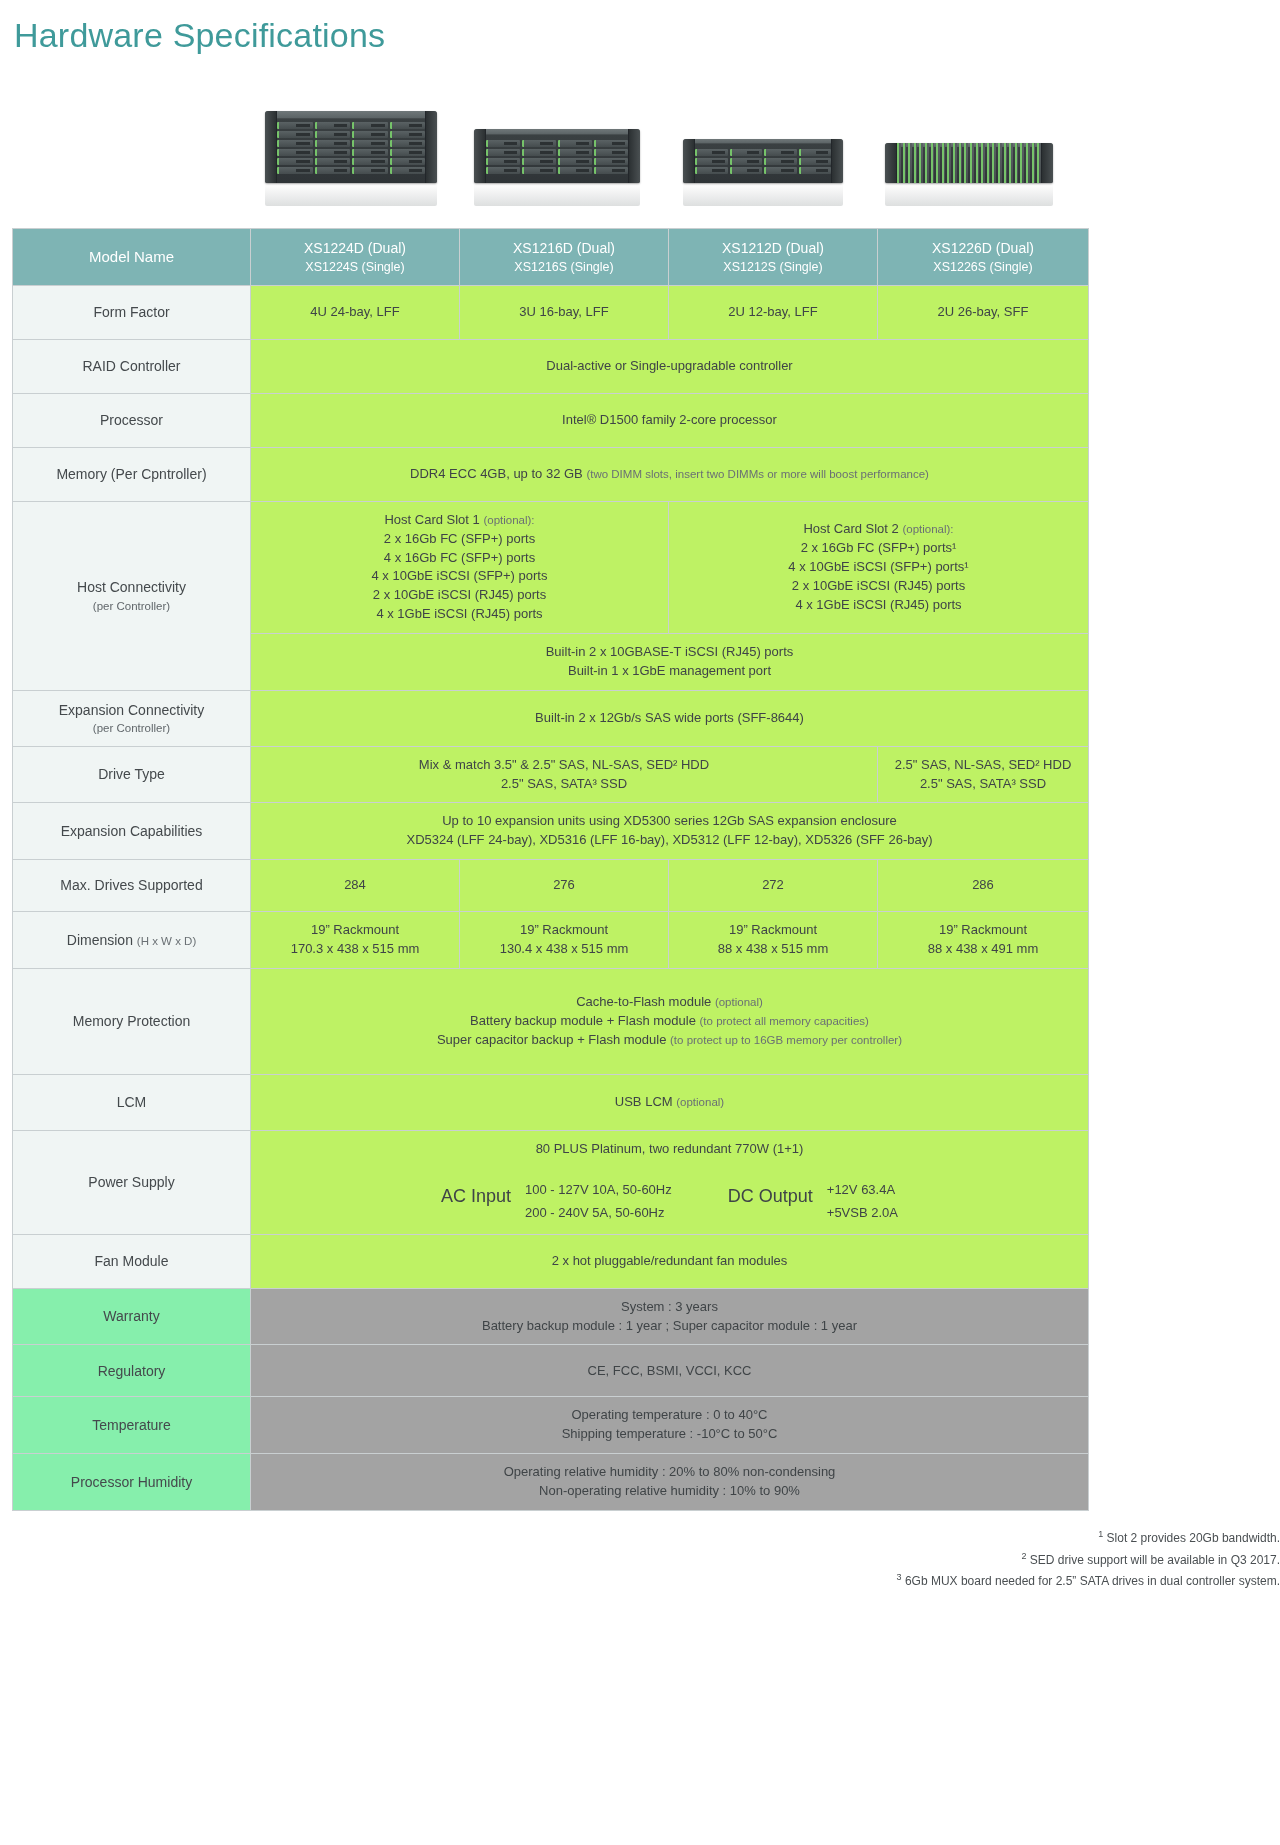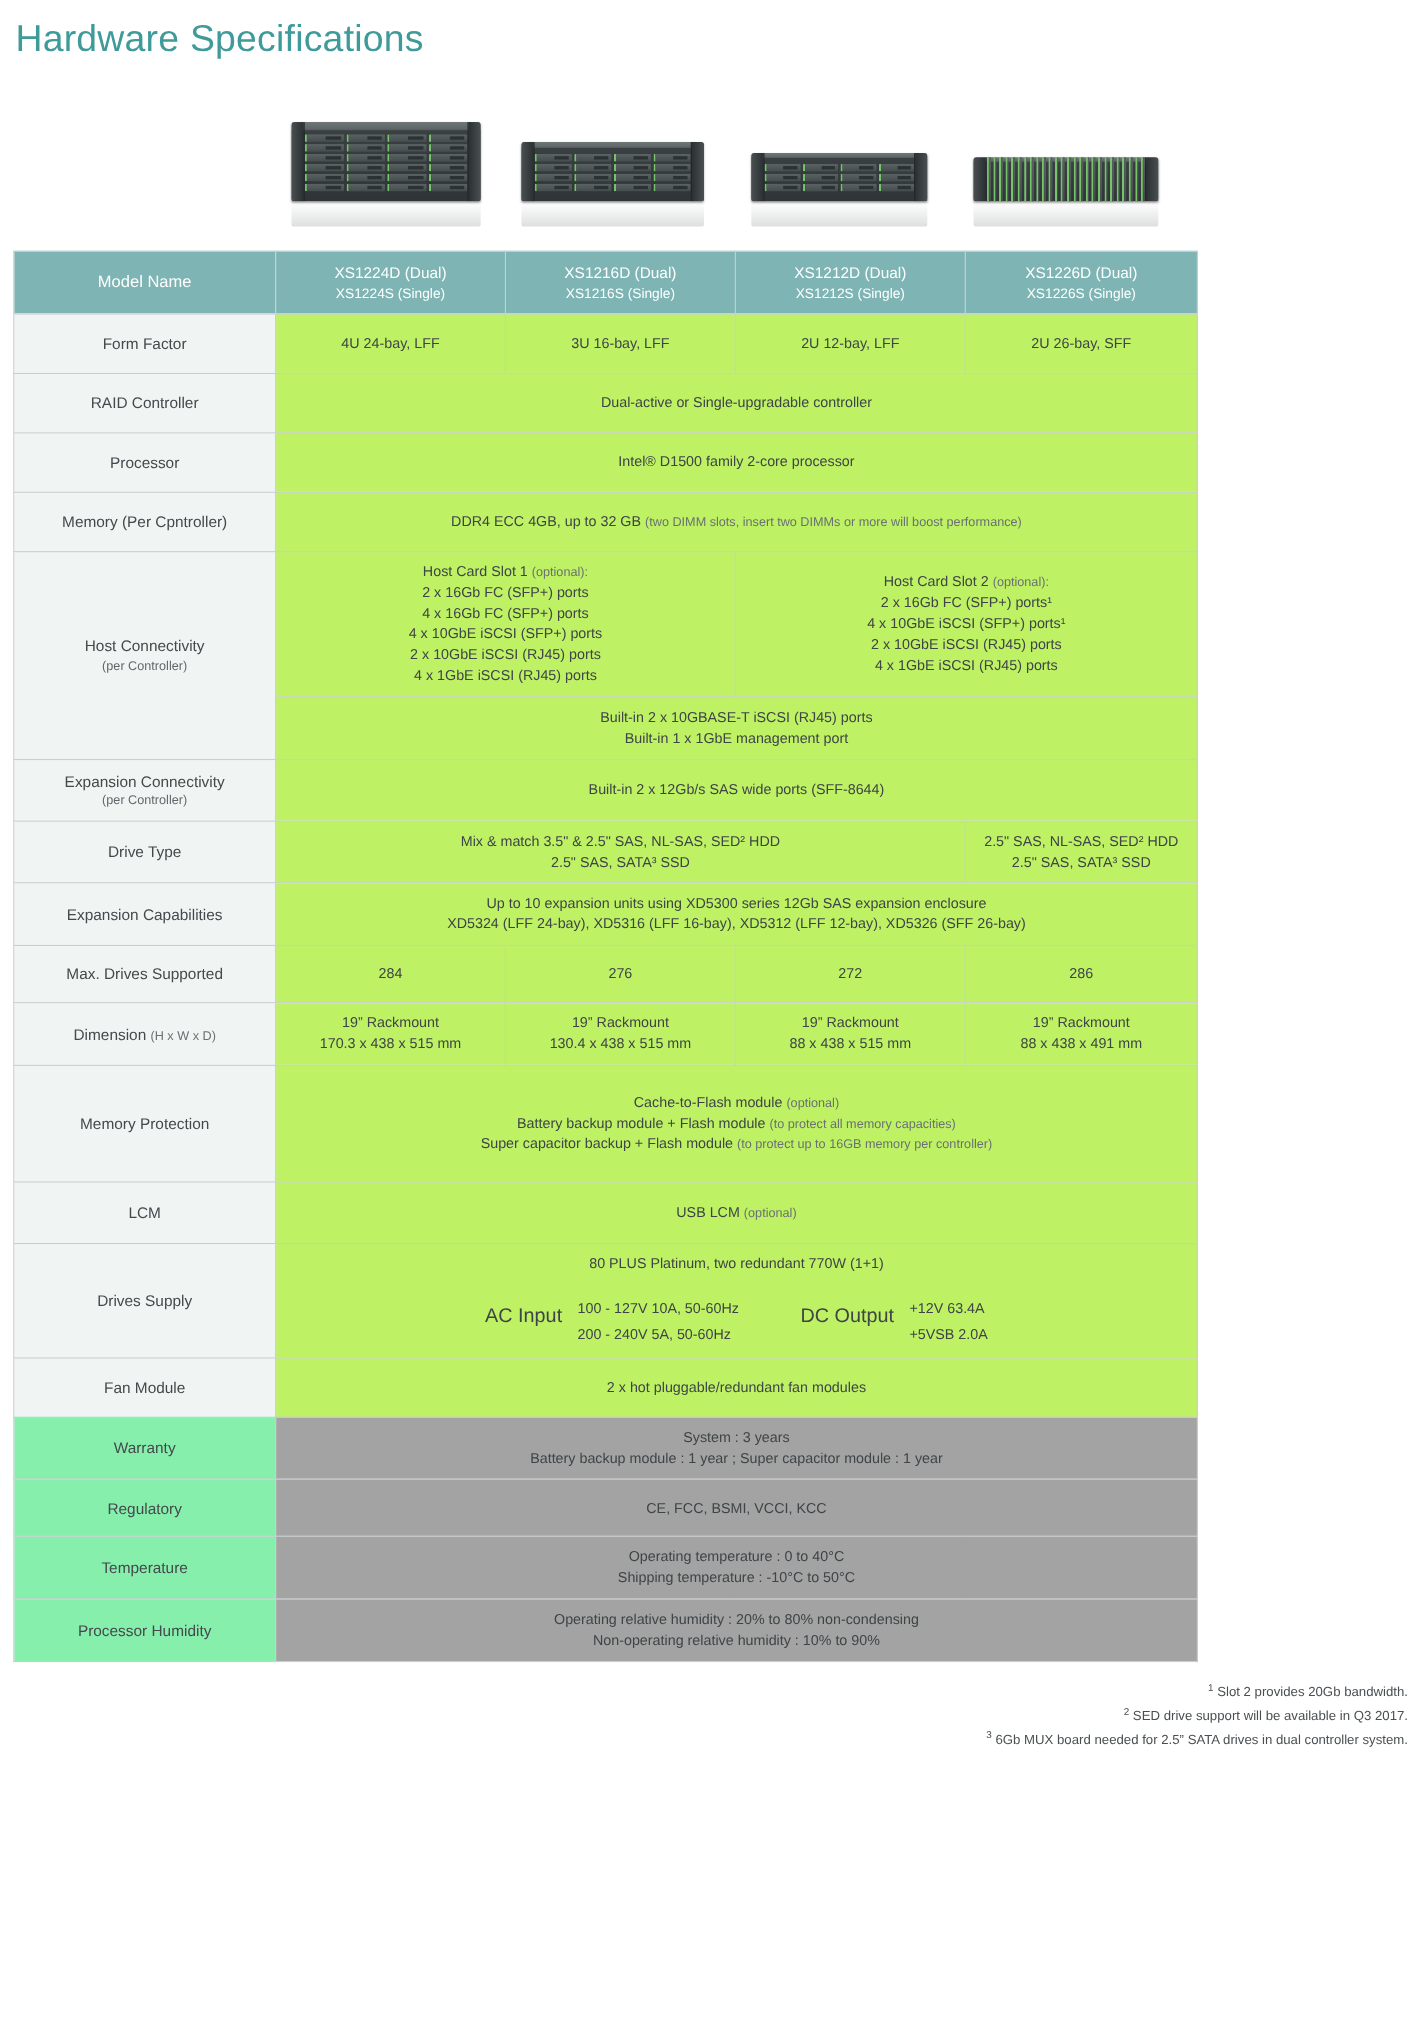--- a/index.html
+++ b/index.html
@@ -567,21 +567,21 @@
 
     <tr>
       <td class="rowlabel">LCM</td>
       <td colspan="4" style="height:56px">
         <span>USB LCM</span>
         <span class="small">(optional)</span>
       </td>
     </tr>
 
     <tr>
-      <td class="rowlabel">Drives Supply</td>
+      <td class="rowlabel">Power Supply</td>
       <td colspan="4" style="height:104px">
         <div>80 PLUS Platinum, two redundant 770W (1+1)</div>
         <div class="ps-grid">
           <div class="ps-block">
             <div class="ps-key">AC Input</div>
             <div class="ps-vals">
               <div>100 - 127V    10A, 50-60Hz</div>
               <div>200 - 240V    5A, 50-60Hz</div>
             </div>
           </div>

